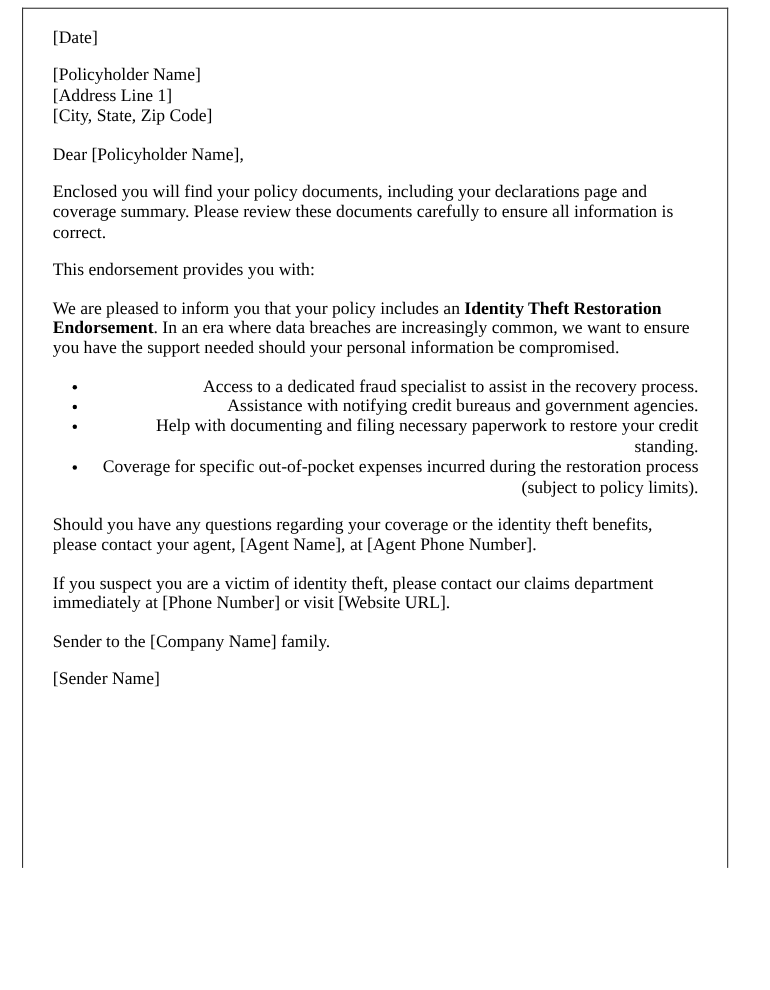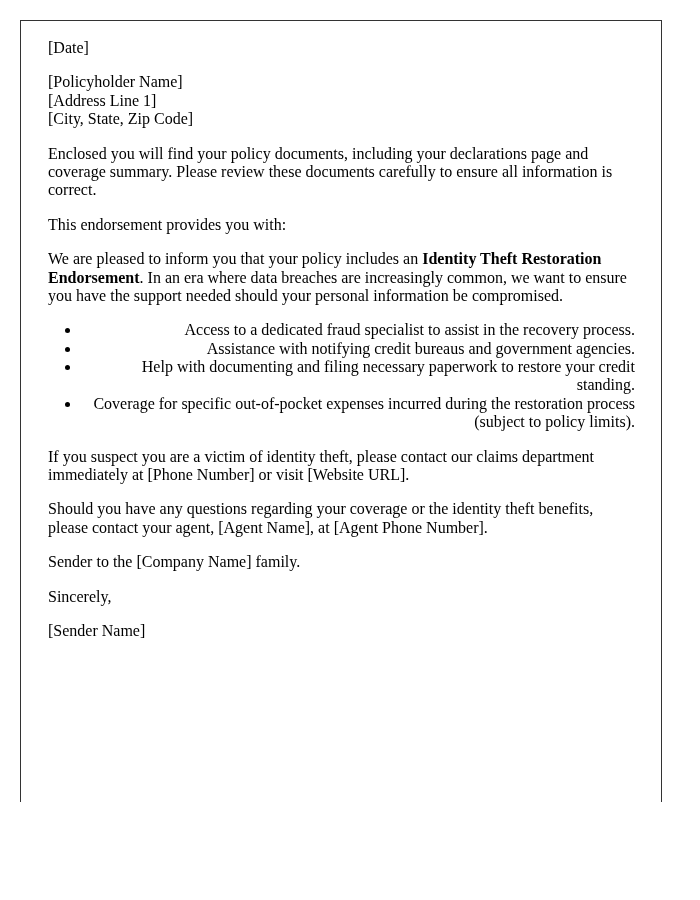--- a/index.html
+++ b/index.html
@@ -12,21 +12,21 @@
     background: #ffffff;
     font-family: "Liberation Serif", "DejaVu Serif", serif;
     font-size: 16px;
     color: #000000;
     position: relative;
     overflow: hidden;
   }
   .letter {
     position: absolute;
     left: 20px;
-    top: 20px;
+    top: 7px;
     width: 642px;
     height: 782px;
     box-sizing: border-box;
     border: 1px solid #333333;
     border-bottom: none;
     padding: 2px 26px 0 27px;
     overflow: hidden;
     line-height: 1.15;
     background: #ffffff;
   }
@@ -50,39 +50,39 @@
 </head>
 <body>
 
 <div class="letter">
 
   <p>[Date]</p>
 
   <p><span>[Policyholder Name]</span><br><span>[Address Line 1]</span><br><span>[City, State, Zip Code]</span></p>
 
 
+  <p>Dear [Policyholder Name],</p>
 
 
   <p>Enclosed you will find your policy documents, including your declarations page and coverage summary. Please review these documents carefully to ensure all information is correct.</p>
 
 
   <p>This endorsement provides you with:</p>
 
   <p><span>We are pleased to inform you that your policy includes an </span><span class="bold">Identity Theft Restoration Endorsement</span><span>. In an era where data breaches are increasingly common, we want to ensure you have the support needed should your personal information be compromised.</span></p>
 
   <ul>
     <li>Access to a dedicated fraud specialist to assist in the recovery process.</li>
     <li>Assistance with notifying credit bureaus and government agencies.</li>
     <li>Help with documenting and filing necessary paperwork to restore your credit standing.</li>
     <li>Coverage for specific out-of-pocket expenses incurred during the restoration process (subject to policy limits).</li>
   </ul>
 
+  <p>Should you have any questions regarding your coverage or the identity theft benefits, please contact your agent, [Agent Name], at [Agent Phone Number].</p>
+
   <p>If you suspect you are a victim of identity theft, please contact our claims department immediately at [Phone Number] or visit [Website URL].</p>
-
-  <p>Should you have any questions regarding your coverage or the identity theft benefits, please contact your agent, [Agent Name], at [Agent Phone Number].</p>
 
   <p>Sender to the [Company Name] family.</p>
 
-  <p>Sincerely,</p>
 
   <p>[Sender Name]</p>
 
 </div>
 
 </body></html>

